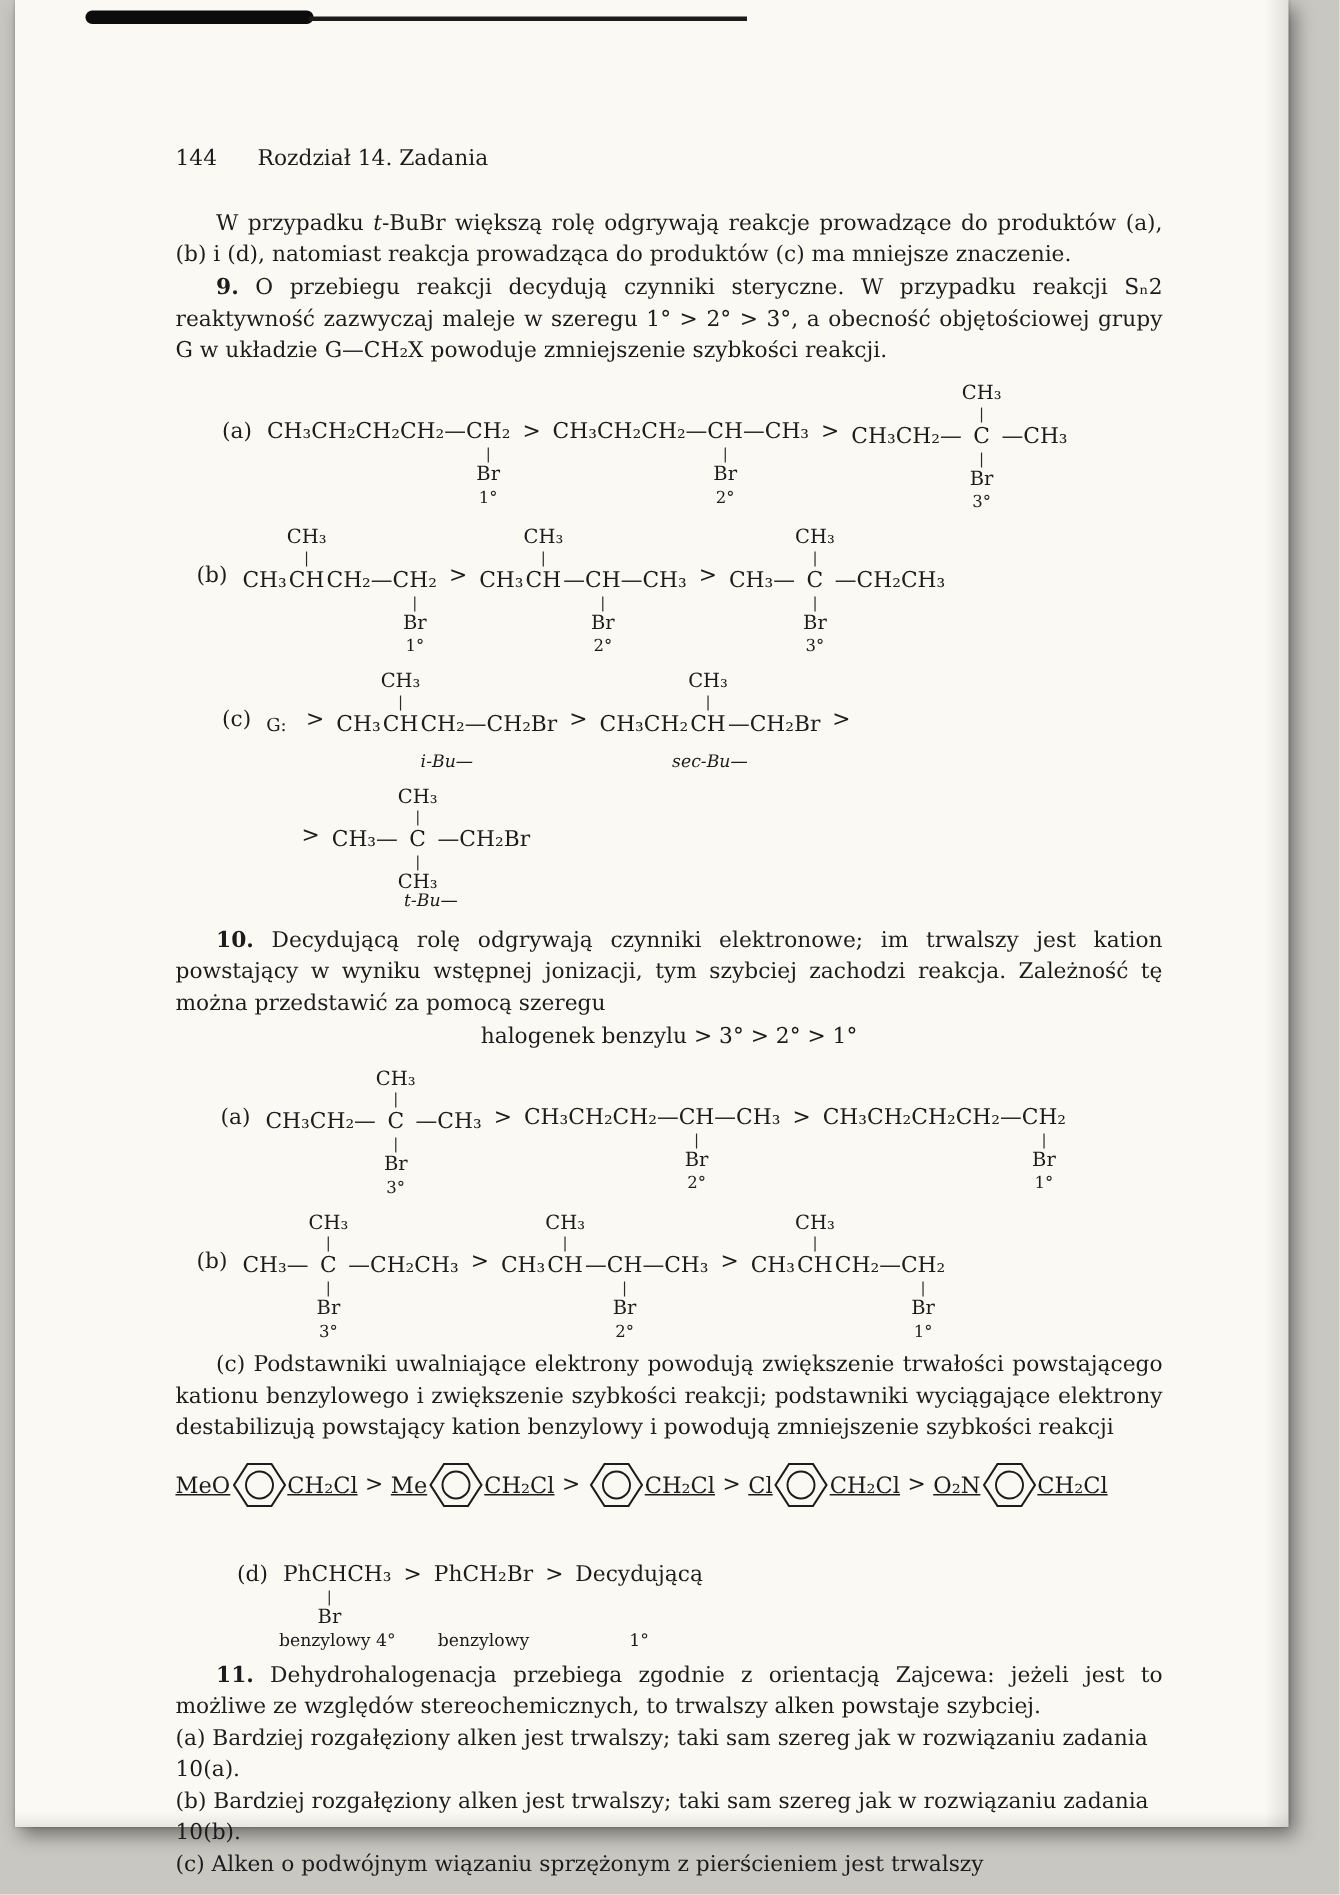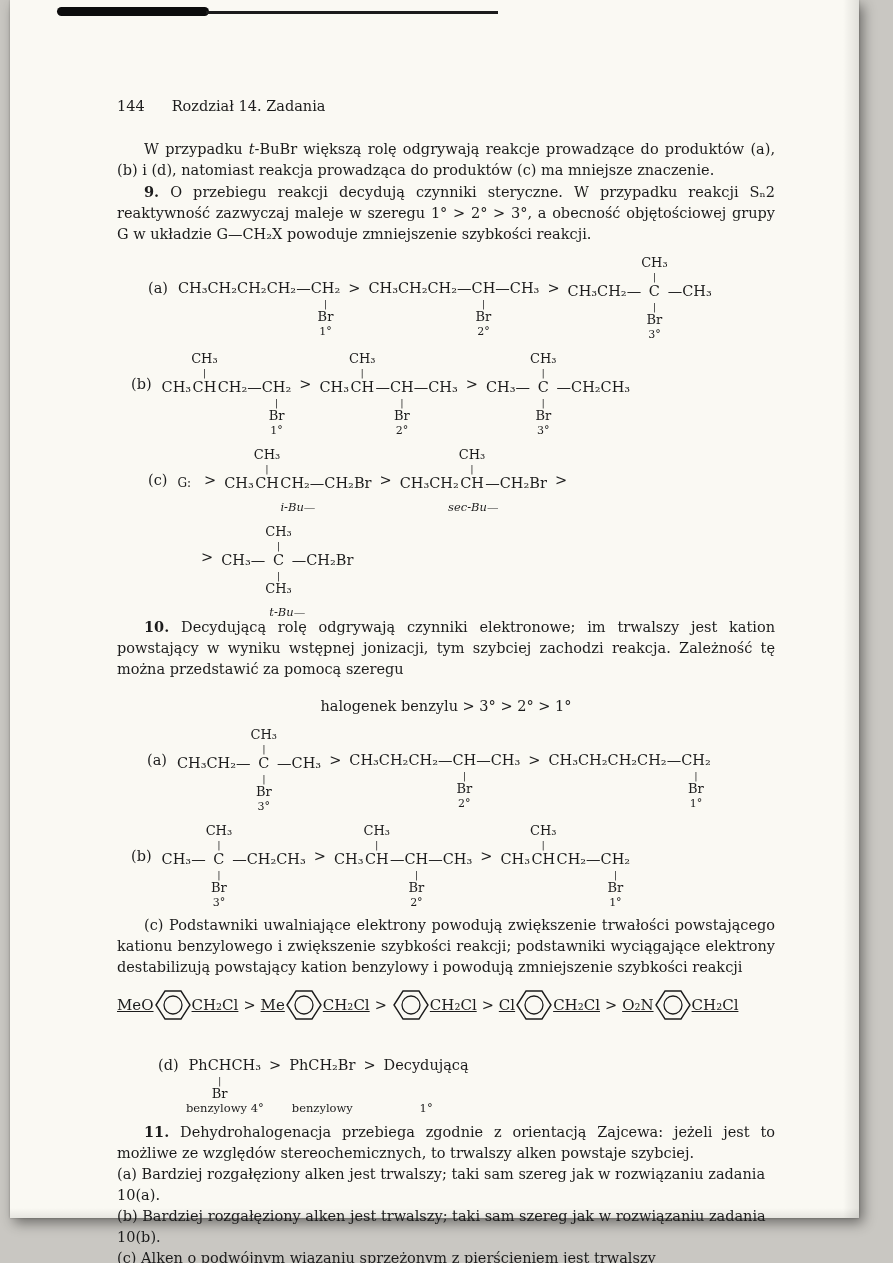--- a/index.html
+++ b/index.html
@@ -29,40 +29,40 @@
   .content {
     position:absolute; left:107px; top:96px; width:658px;
     font-size:14.5px; line-height:21px; text-align:justify;
   }
   .header { font-weight:normal; text-align:left; margin-bottom:22px; }
   .header .pnum { margin-right:27px; }
   p.para { margin:0; }
   .indent { text-indent:27px; }
   .bold { font-weight:bold; }
   .em { font-style:italic; }
-  .center-line { text-align:center; margin:16px 0 4px; }
+  .center-line { text-align:center; margin:1px 0 4px; }
   .subitem { margin-left:22px; text-align:left; }
 
   
   .chem-series { margin:7px 0 6px; }
   .chem { display:flex; align-items:flex-start; text-align:left; }
   .chem + .chem { margin-top:-12px; }
   .cgrid { display:inline-grid; grid-template-rows:16px 11px 19px 11px 16px 13px; }
   .ccell { text-align:center; white-space:pre; }
   .cmain { font-size:14.5px; line-height:19px; }
   .cattach { font-size:13px; line-height:16px; }
   .cbar { font-size:10px; line-height:11px; color:#2a2a2a; }
   .cdeg { font-size:11px; line-height:13px; }
   .sep { padding-top:27px; margin:0 8px; font-size:14.5px; line-height:19px; }
   .slabel { padding-top:27px; margin-right:10px; font-size:14.5px; line-height:19px; }
   .glabel { padding-top:31px; margin-right:5px; font-size:12px; line-height:16px; }
   .compound { position:relative; display:inline-block; }
   .csub { position:absolute; left:-10px; right:-10px; top:56px; text-align:center;
           font-size:11.5px; line-height:14px; font-style:italic; white-space:nowrap; }
-  .csub.low { top:84px; }
+  .csub.low { top:72px; }
   .subs-plain .csub { font-style:normal; top:72px; }
 
   
   .benz { display:flex; align-items:center; margin:10px 0 6px; text-align:left; }
   .ring-item { display:inline-flex; align-items:center;text-decoration:underline; }
   .ring-pre, .ring-post { font-size:15px; white-space:pre; }
   svg.ring { margin:0 1px; display:block; }
   .sep2 { margin:0 5px; font-size:14.5px; }
 </style>
 </head>

